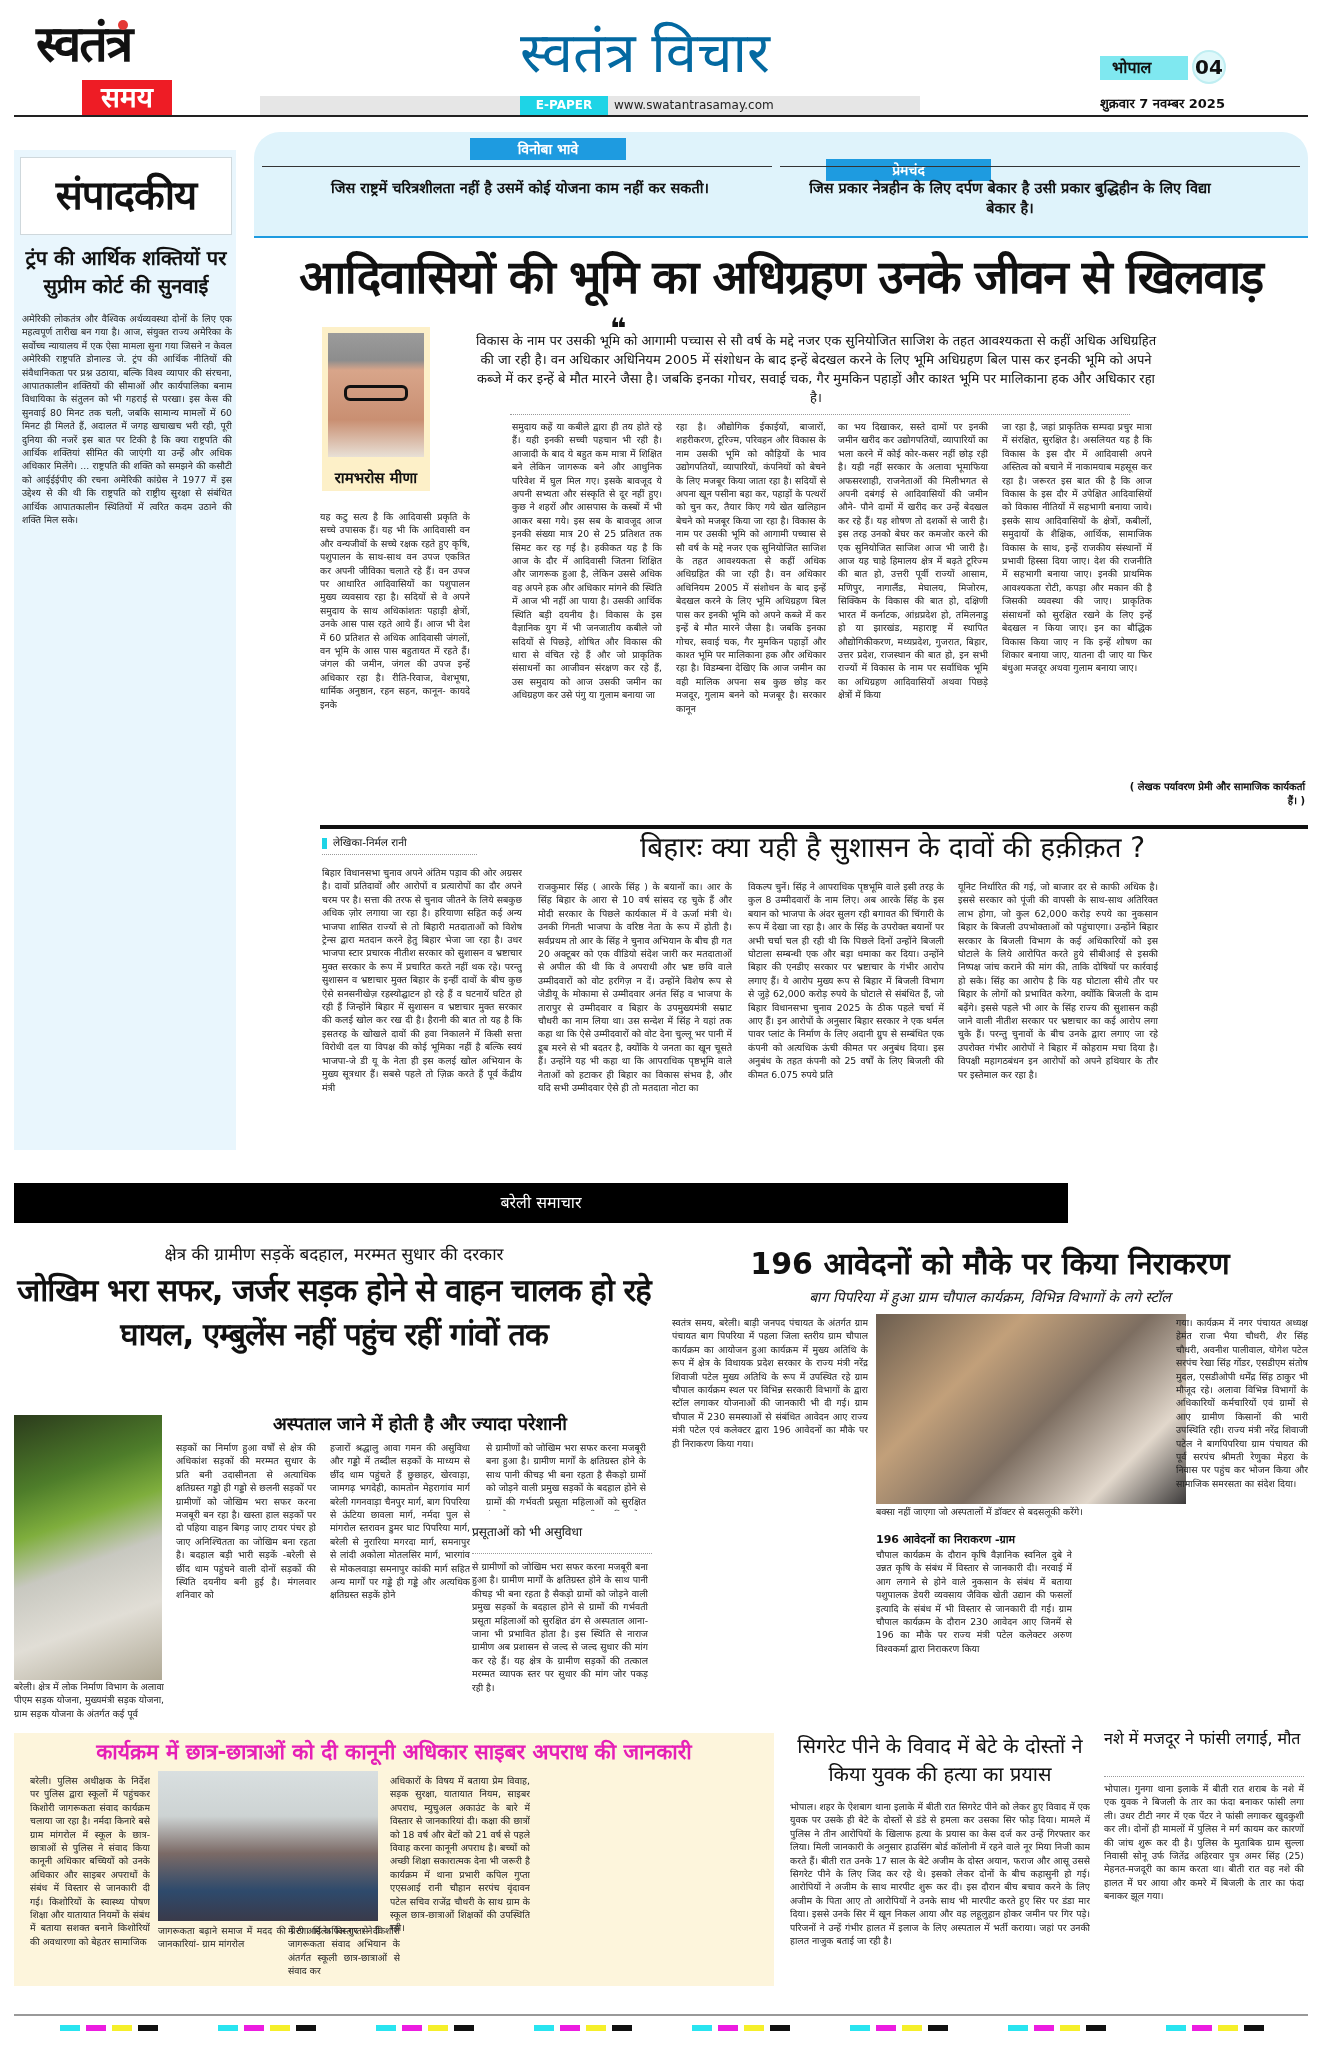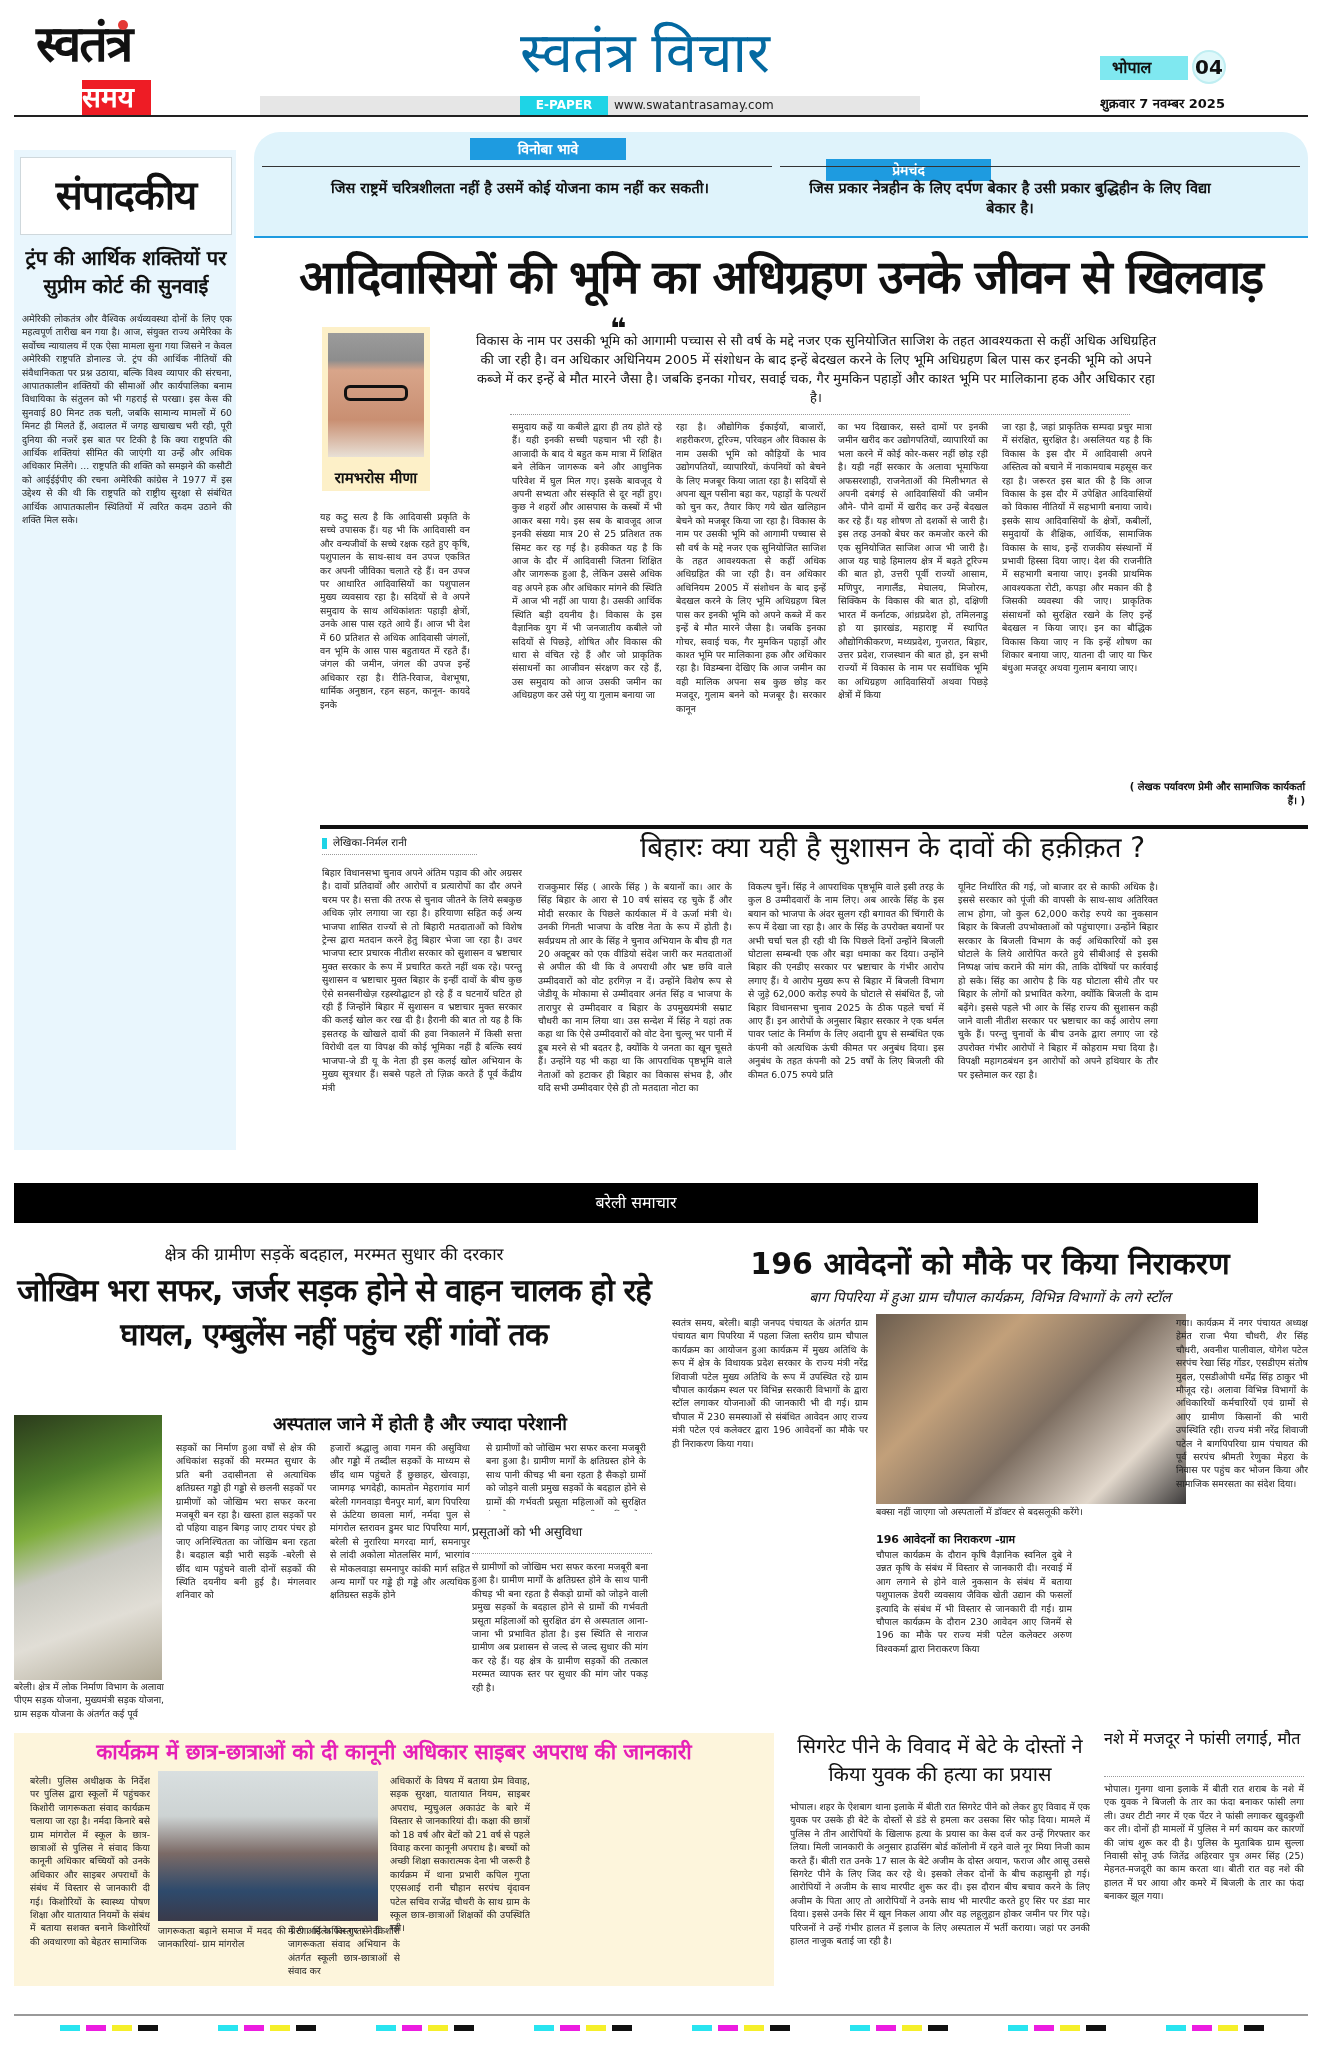--- a/index.html
+++ b/index.html
@@ -4,21 +4,21 @@
 <style>
   * { box-sizing: border-box; margin: 0; padding: 0; }
   body { width: 1318px; height: 2047px; background: #fff; font-family: "DejaVu Sans", sans-serif; color: #111; position: relative; overflow: hidden; }
   .abs { position: absolute; }
   .body-text { font-family: "DejaVu Sans", sans-serif; font-size: 9.3px; line-height: 13.4px; color: #222; text-align: justify; overflow: hidden; }
   .col { position: absolute; overflow: hidden; }
 
   
   #logo-top { left: 36px; top: 16px; font-family: "DejaVu Serif", serif; font-weight: 900; font-size: 50px; letter-spacing: -2px; line-height: 56px; color: #111; }
   #logo-dot { left: 118px; top: 20px; width: 10px; height: 10px; background: #e53935; border-radius: 50%; }
-  #logo-sub { left: 82px; top: 80px; width: 69px; height: 36px; background: #ee1c25; color: #fff; font-weight: 900; font-size: 28px; line-height: 36px; text-align: left; }
+  #logo-sub { left: 82px; top: 80px; width: 90px; height: 36px; background: #ee1c25; color: #fff; font-weight: 900; font-size: 28px; line-height: 36px; text-align: center; }
   #mast-rule { left: 14px; top: 115px; width: 1294px; height: 2px; background: #222; }
   #mast-title { left: 520px; top: 18px; font-family: Liberation Sans, sans-serif; font-size: 56px; line-height: 70px; color: #0369a1; }
   #mast-bar { left: 260px; top: 96px; width: 660px; height: 19px; background: #e6e6e6; }
   #epaper-tag { left: 520px; top: 96px; width: 88px; height: 19px; background: #1ed4e6; color: #fff; font-size: 12px; font-weight: bold; line-height: 19px; text-align: center; }
   #site-url { left: 614px; top: 96px; font-size: 12px; line-height: 19px; color: #222; }
   #city-badge { left: 1100px; top: 56px; width: 88px; height: 24px; background: #7fe8f0; font-weight: bold; font-size: 16px; line-height: 24px; padding-left: 12px; }
   #page-num { left: 1192px; top: 50px; width: 34px; height: 34px; border-radius: 50%; background: #dff8fa; border: 2px solid #bfeef2; font-weight: 900; font-size: 20px; line-height: 30px; text-align: center; }
   #pub-date { left: 1100px; top: 95px; font-weight: bold; font-size: 13px; line-height: 18px; }
 
   
@@ -44,21 +44,21 @@
   #quote-mark { left: 610px; top: 312px; font-size: 28px; font-weight: 900; }
   .dotted-rule { position: absolute; height: 0; border-top: 1px dotted #999; }
 
   
   #bihar-rule { left: 320px; top: 825px; width: 988px; height: 4px; background: #111; }
   #bihar-byline { left: 322px; top: 835px; font-size: 10.5px; line-height: 14px; }
   #bihar-byline .mk { display: inline-block; width: 5px; height: 11px; background: #1ed4e6; margin-right: 6px; vertical-align: middle; }
   #bihar-headline { left: 640px; top: 828px; font-size: 28px; font-weight: normal; line-height: 40px; }
 
   
-  #bareli-band { left: 14px; top: 1183px; width: 1244px; height: 40px; background: #000; color: #fff; font-size: 16px; line-height: 40px; text-align: center; }
+  #bareli-band { left: 14px; top: 1183px; width: 1054px; height: 40px; background: #000; color: #fff; font-size: 16px; line-height: 40px; text-align: center; }
 
   #road-kicker { left: 14px; top: 1242px; width: 640px; text-align: center; font-size: 17px; line-height: 24px; }
   #road-headline { left: 14px; top: 1268px; width: 640px; text-align: center; font-weight: 900; font-size: 31px; line-height: 44px; letter-spacing: -1px; }
   #road-sub { left: 180px; top: 1411px; width: 480px; text-align: center; font-weight: bold; font-size: 18px; line-height: 26px; }
   #road-photo { left: 14px; top: 1415px; width: 148px; height: 265px; background: linear-gradient(160deg,#2b3b1c 0%,#4e7d2a 25%,#7fae3d 40%,#c8c8c0 55%,#e1ded6 75%,#b0a996 100%); }
   #road-photo-caption { left: 14px; top: 1680px; width: 150px; }
   #road-subhead2 { left: 472px; top: 1520px; font-size: 12px; line-height: 24px; }
 
   #village-headline { left: 672px; top: 1244px; width: 636px; text-align: center; font-weight: 900; font-size: 30px; line-height: 40px; }
   #village-sub { left: 672px; top: 1284px; width: 636px; text-align: center; font-size: 14px; line-height: 26px; font-style: italic; }

